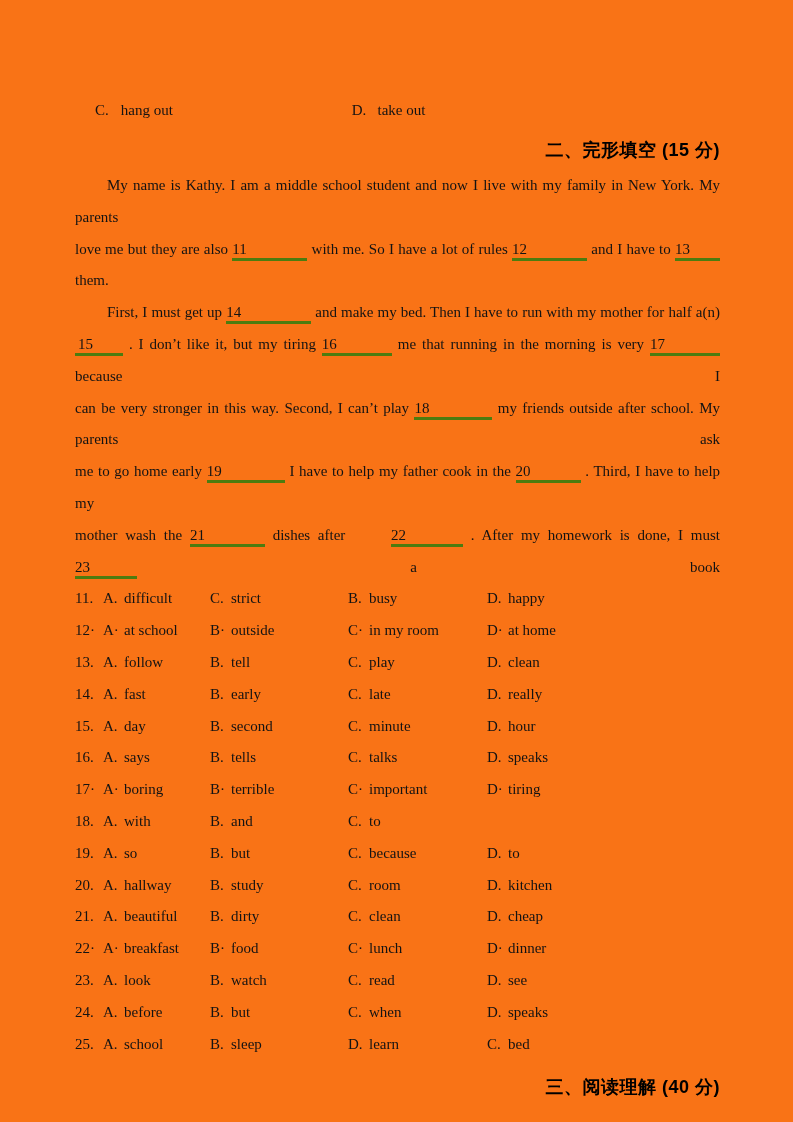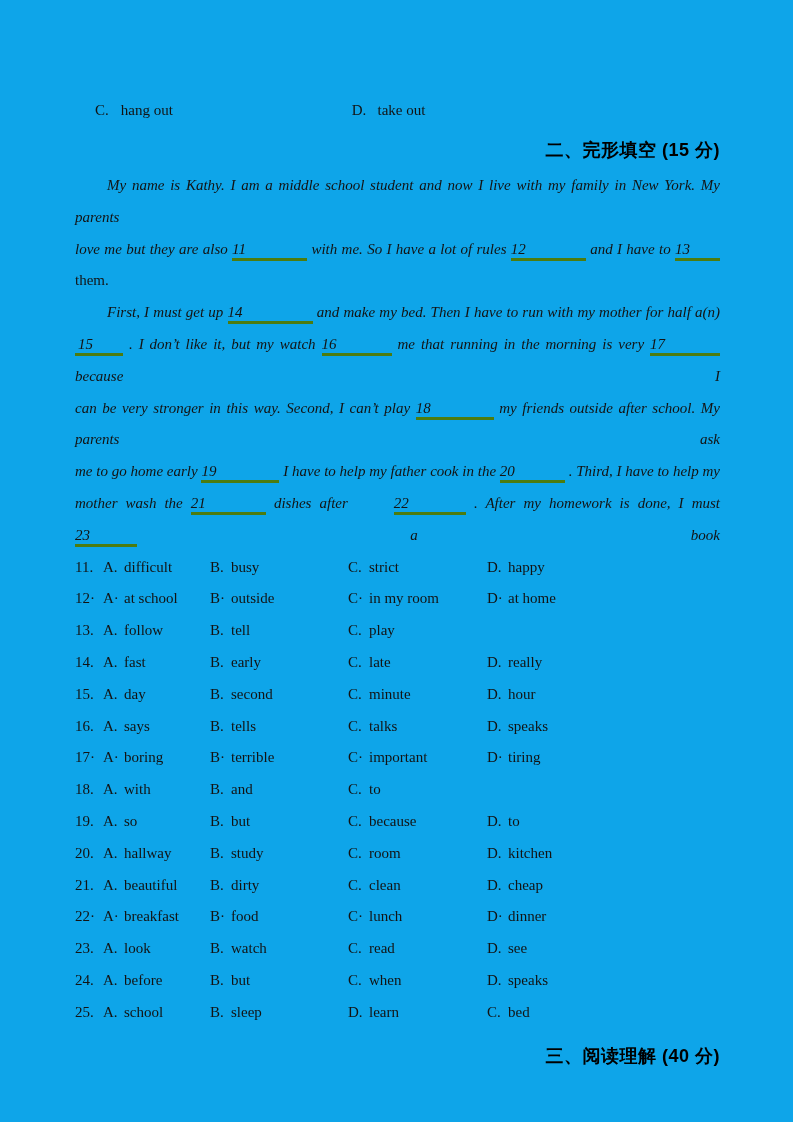--- a/index.html
+++ b/index.html
@@ -1,37 +1,37 @@
 <!DOCTYPE html>
 <html><head>
 <meta charset="utf-8">
 <style>
   html,body{margin:0;padding:0;background:#ffffff;}
   .page{
-    width:793px;height:1122px;background:#0ea5e9;color:#131313;
+    width:793px;height:1122px;background:#f97316;color:#131313;
     font-family:"Liberation Serif","DejaVu Serif",serif;
     font-size:15px;position:relative;overflow:hidden;box-sizing:border-box;
   }
   .content{padding:0 73px 0 75px;}
   
   .q10-line{margin-top:100px;line-height:20px;padding-left:20px;}
   .q10-opt{display:inline-block;}
   .q10-opt.first{width:253px;}
   .q10-letter{display:inline-block;min-width:22px;}
   
   .sec-heading{
     font-family:"Liberation Sans","DejaVu Sans",sans-serif;
     font-weight:700;font-size:18px;line-height:24px;letter-spacing:0.5px;color:#000;text-align:right;
   }
   .sec-heading.h2{margin-top:18px;}
   .sec-heading.h3{margin-top:15px;}
   
   .cloze-passage{margin-top:8px;}
   .cloze-line{line-height:31.8px;}
-  .cloze-line.justify{text-align:justify;text-align-last:justify;font-style:italic;}
+  .cloze-line.justify{text-align:justify;text-align-last:justify;}
   .indent{display:inline-block;width:32px;}
   .blank{
     display:inline-block;border-bottom:3px solid #4d7c0f;text-align:center;
     height:18px;line-height:18px;vertical-align:baseline;
   }
   .blank.left{text-align:left;padding-left:3px;}
   
   .opt-row{
     display:grid;grid-template-columns:28px 107px 138px 139px auto;
     line-height:31.8px;
@@ -56,46 +56,47 @@
       </span>
     </div>
 
     <div class="sec-heading h2">二、完形填空 (15 分)</div>
 
     <div class="cloze-passage">
         <div class="cloze-line justify"><span class="indent"></span><span>My name is Kathy. I am a middle school student and now I live with my family in New York. My parents</span></div>
         <div class="cloze-line justify"><span>love me but they are also</span> <span class="blank" style="width: 75px;">11</span> <span>with me. So I have a lot of rules</span> <span class="blank" style="width: 75px;">12</span> <span>and I have to</span> <span class="blank" style="width: 45px;">13</span></div>
         <div class="cloze-line"><span>them.</span></div>
         <div class="cloze-line justify"><span class="indent"></span><span>First, I must get up</span> <span class="blank" style="width: 85px;">14</span> <span>and make my bed. Then I have to run with my mother for half a(n)</span></div>
-        <div class="cloze-line justify"><span class="blank left" style="width: 45px;">15</span> <span>. I don’t like it, but my watch</span> <span class="blank" style="width: 70px;">16</span> <span>me that running in the morning is very</span> <span class="blank" style="width: 70px;">17</span> <span>because I</span></div>
+        <div class="cloze-line justify"><span class="blank left" style="width: 45px;">15</span> <span>. I don’t like it, but my tiring</span> <span class="blank" style="width: 70px;">16</span> <span>me that running in the morning is very</span> <span class="blank" style="width: 70px;">17</span> <span>because I</span></div>
         <div class="cloze-line justify"><span>can be very stronger in this way. Second, I can’t play</span> <span class="blank" style="width: 78px;">18</span> <span>my friends outside after school. My parents ask</span></div>
         <div class="cloze-line justify"><span>me to go home early</span> <span class="blank" style="width: 78px;">19</span> <span>I have to help my father cook in the</span> <span class="blank" style="width: 65px;">20</span> <span>. Third, I have to help my</span></div>
         <div class="cloze-line justify"><span>mother wash the</span> <span class="blank" style="width: 75px;">21</span> <span>dishes after</span> <span class="blank" style="width: 72px; margin-left: 38px;">22</span> <span>. After my homework is done, I must</span> <span class="blank" style="width: 62px;">23</span> <span>a book</span></div>
       </div>
 
     <div>
         <div class="opt-row">
           <span class="opt-num">11.</span>
           <span class="opt-cell"><span class="opt-letter">A.</span><span>difficult</span></span>
+          <span class="opt-cell"><span class="opt-letter">C.</span><span>strict</span></span>
           <span class="opt-cell"><span class="opt-letter">B.</span><span>busy</span></span>
-          <span class="opt-cell"><span class="opt-letter">C.</span><span>strict</span></span>
           <span class="opt-cell"><span class="opt-letter">D.</span><span>happy</span></span>
         </div>
         <div class="opt-row">
           <span class="opt-num">12·</span>
           <span class="opt-cell"><span class="opt-letter">A·</span><span>at school</span></span>
           <span class="opt-cell"><span class="opt-letter">B·</span><span>outside</span></span>
           <span class="opt-cell"><span class="opt-letter">C·</span><span>in my room</span></span>
           <span class="opt-cell"><span class="opt-letter">D·</span><span>at home</span></span>
         </div>
         <div class="opt-row">
           <span class="opt-num">13.</span>
           <span class="opt-cell"><span class="opt-letter">A.</span><span>follow</span></span>
           <span class="opt-cell"><span class="opt-letter">B.</span><span>tell</span></span>
           <span class="opt-cell"><span class="opt-letter">C.</span><span>play</span></span>
+          <span class="opt-cell"><span class="opt-letter">D.</span><span>clean</span></span>
         </div>
         <div class="opt-row">
           <span class="opt-num">14.</span>
           <span class="opt-cell"><span class="opt-letter">A.</span><span>fast</span></span>
           <span class="opt-cell"><span class="opt-letter">B.</span><span>early</span></span>
           <span class="opt-cell"><span class="opt-letter">C.</span><span>late</span></span>
           <span class="opt-cell"><span class="opt-letter">D.</span><span>really</span></span>
         </div>
         <div class="opt-row">
           <span class="opt-num">15.</span>

